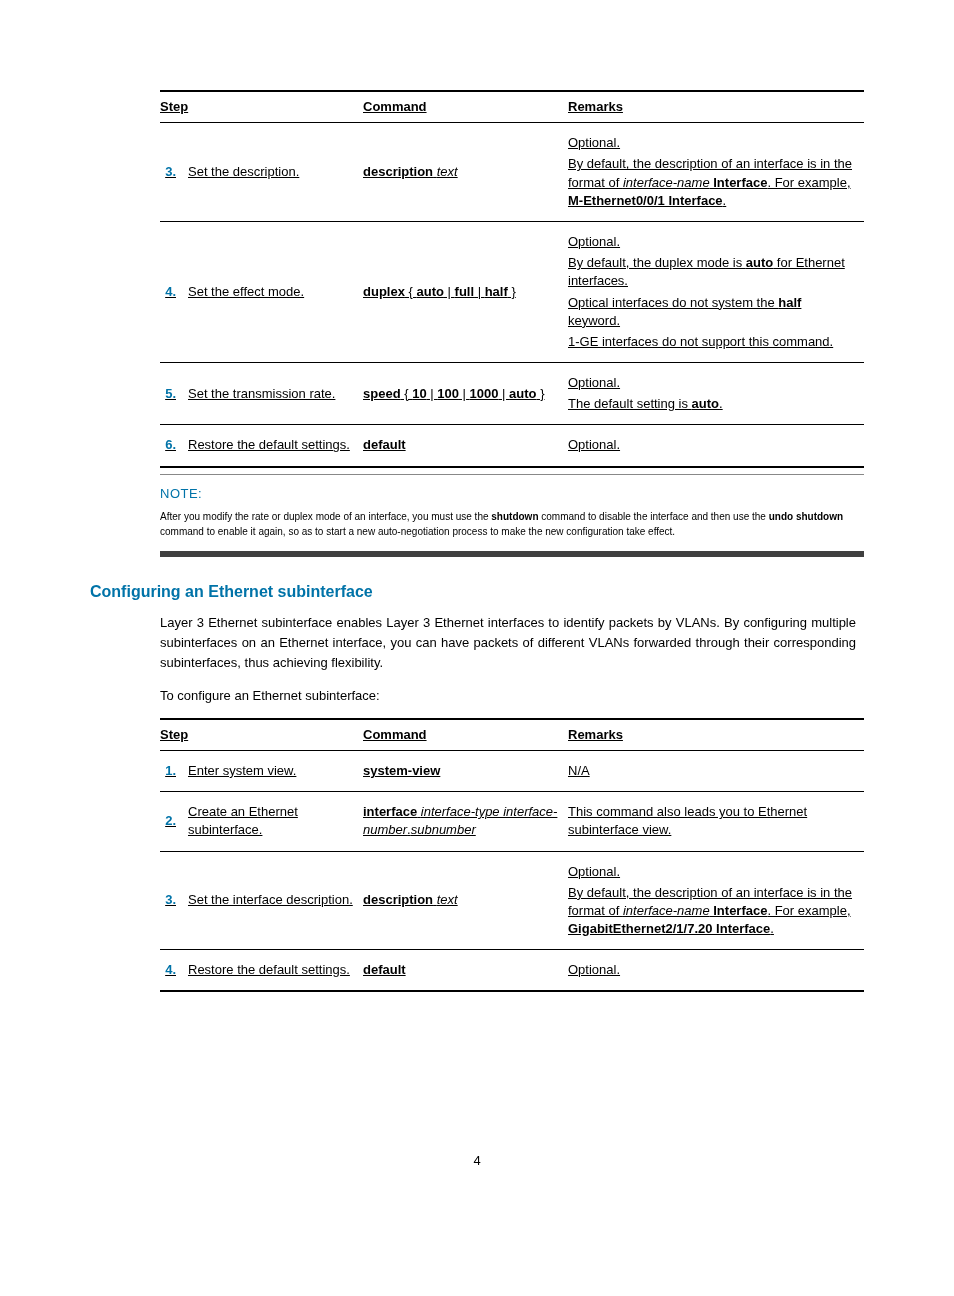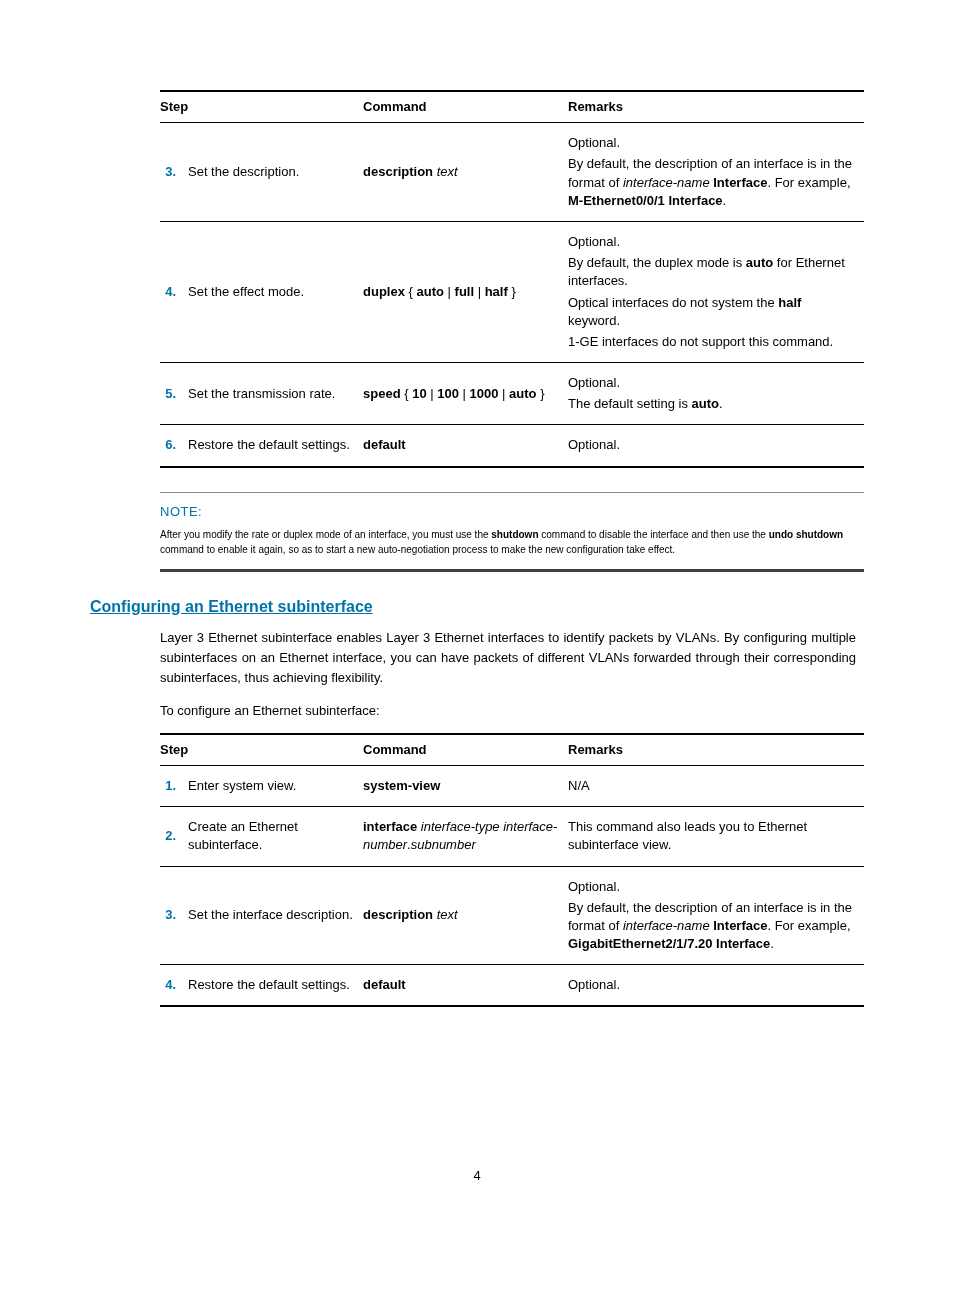--- a/index.html
+++ b/index.html
@@ -10,21 +10,22 @@
     background: #fff;
     width: 954px;
     margin: 0 auto;
     padding: 90px 90px 40px 90px;
     line-height: 1.4;
   }
   .content { padding-left: 70px; }
   table {
     width: 100%;
     border-collapse: collapse;
-    margin-bottom: 24px;
+    margin-bottom: 6px;
+    text-decoration: underline;
   }
   thead tr { border-top: 2px solid #000; border-bottom: 1px solid #000; }
   th {
     text-align: left;
     font-weight: bold;
     padding: 6px 8px 6px 0;
     font-size: 13px;
   }
   tbody tr { border-bottom: 1px solid #000; }
   tbody tr.last { border-bottom: 2px solid #000; }
@@ -42,37 +43,36 @@
     vertical-align: middle;
   }
   td.step-text { width: 175px; vertical-align: middle; }
   td.cmd { width: 205px; vertical-align: middle; }
   .b { font-weight: bold; }
   .i { font-style: italic; }
   .remarks p { margin: 3px 0; }
   .remarks { vertical-align: middle; }
   .note-box {
     border-top: 1px solid #888;
-    border-bottom: 3px solid #404040;
+    border-bottom: 6px solid #404040;
     padding: 10px 0 12px 0;
     margin: 6px 0 24px 0;
   }
   .note-title {
     color: #0073a8;
     font-size: 13px;
     margin-bottom: 6px;
     letter-spacing: 0.5px;
   }
   .note-body { font-size: 10px; line-height: 1.5; }
   h2.section {
     color: #0073a8;
     font-size: 16px;
     font-weight: bold;
     margin: 14px 0 10px -70px;
-    text-decoration: underline;
   }
   p.para {
     font-size: 13px;
     line-height: 1.55;
     margin: 8px 8px 12px 0;
     text-align: justify;
   }
   .pagenum {
     text-align: center;
     font-size: 13px;

